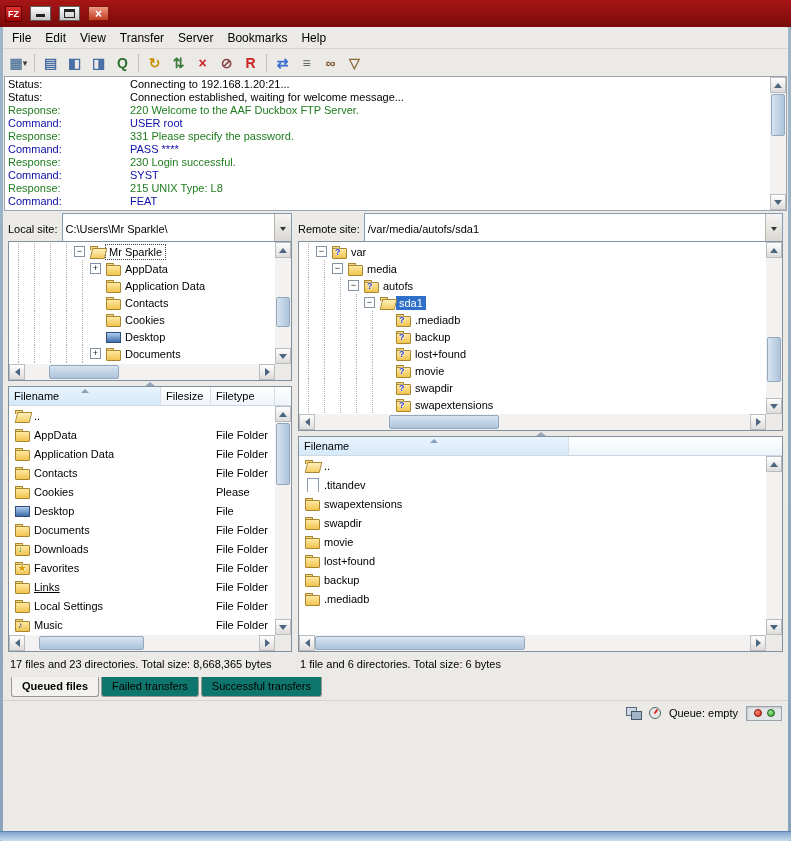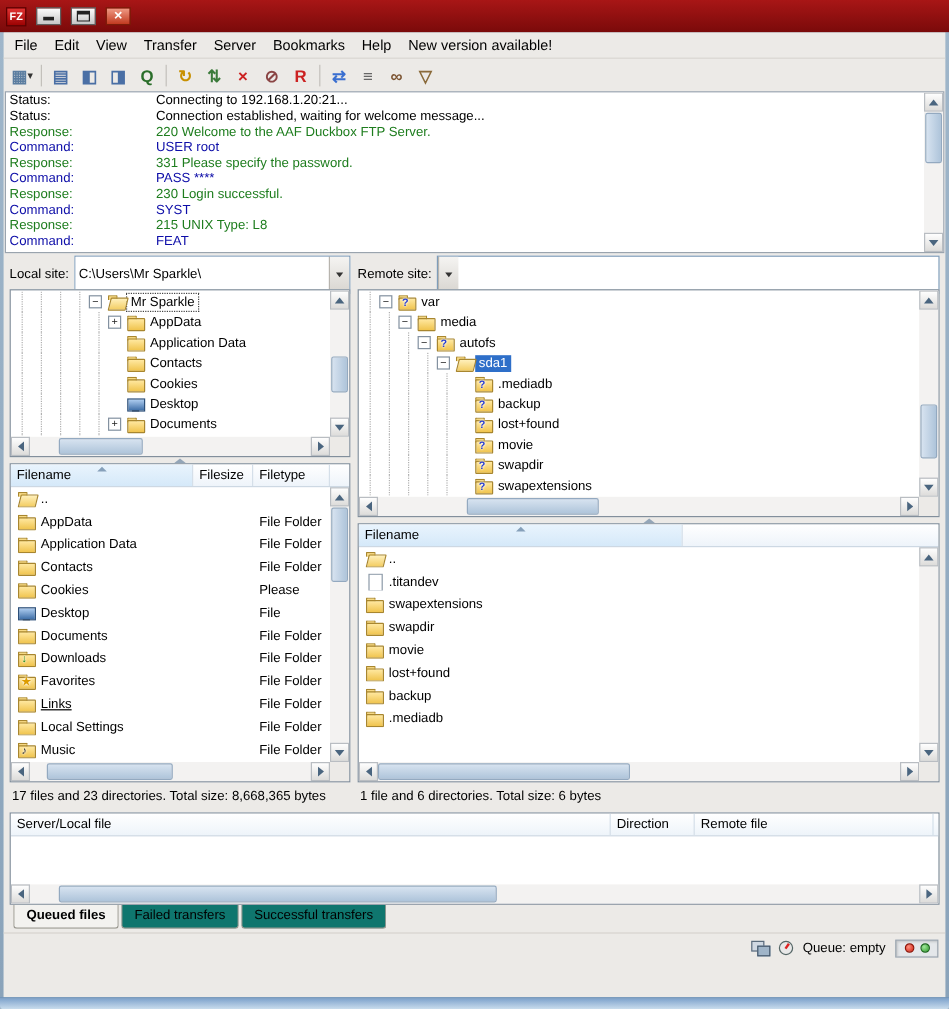--- a/index.html
+++ b/index.html
@@ -153,21 +153,20 @@
     <div class="frame-side"></div>
     <div class="content">
       <div class="menubar" id="menubar">
           <div class="menu-item">File</div>
           <div class="menu-item">Edit</div>
           <div class="menu-item">View</div>
           <div class="menu-item">Transfer</div>
           <div class="menu-item">Server</div>
           <div class="menu-item">Bookmarks</div>
           <div class="menu-item">Help</div>
-          <div class="menu-item">New version available!</div>
         </div>
       <div class="toolbar" id="toolbar">
           <div class="tb-btn dd">
             <span class="tb-glyph" style="color: rgb(91, 125, 160);">▦</span>
           </div>
           <div class="tb-sep"></div>
           <div class="tb-btn">
             <span class="tb-glyph" style="color: rgb(74, 111, 165);">▤</span>
           </div>
           <div class="tb-btn">
@@ -521,20 +520,21 @@
           </div>
           <div class="pane-status">17 files and 23 directories. Total size: 8,668,365 bytes</div>
         </div>
 
         <div class="splitter-v"></div>
 
         <div class="pane right">
           <div class="site-row">
             <span>Remote site:</span>
             <div class="combo">
+              <input value="/var/media/autofs/sda1" style="">
               <div class="combo-btn">
                   <span class="tri small down"></span>
                 </div>
             </div>
           </div>
           <div class="tree-panel remote">
             <div class="tree-rows" id="remote-tree">
                 <div class="tree-row">
                   <span class="indent"></span>
                   <span class="expander minus">−</span>
@@ -741,44 +741,20 @@
                 </div>
             </div>
             <div class="sb-corner"></div>
           </div>
           <div class="pane-status">1 file and 6 directories. Total size: 6 bytes</div>
         </div>
       </div>
 
       <div class="splitter-h2"></div>
 
-      <div class="queue-panel">
-        <div class="hdr" id="queue-hdr">
-            <div class="hcell" style="width: 500px;">
-              <span>Server/Local file</span>
-            </div>
-            <div class="hcell" style="width: 70px;">
-              <span>Direction</span>
-            </div>
-            <div class="hcell" style="width: 199px;">
-              <span>Remote file</span>
-            </div>
-            <div class="hcell filler"></div>
-          </div>
-        <div class="queue-body"></div>
-        <div class="sb sb-h">
-          <div class="sb-btn b1">
-              <span class="tri left"></span>
-            </div>
-          <div class="sb-thumb" style="left:40px;width:365px"></div>
-          <div class="sb-btn b2">
-              <span class="tri right"></span>
-            </div>
-        </div>
-      </div>
 
       <div class="tabs" id="tabs">
           <div class="tab active">Queued files</div>
           <div class="tab">Failed transfers</div>
           <div class="tab">Successful transfers</div>
         </div>
 
       <div class="statusbar">
         <span class="net-icon"></span>
         <span class="speed-icon"></span>

